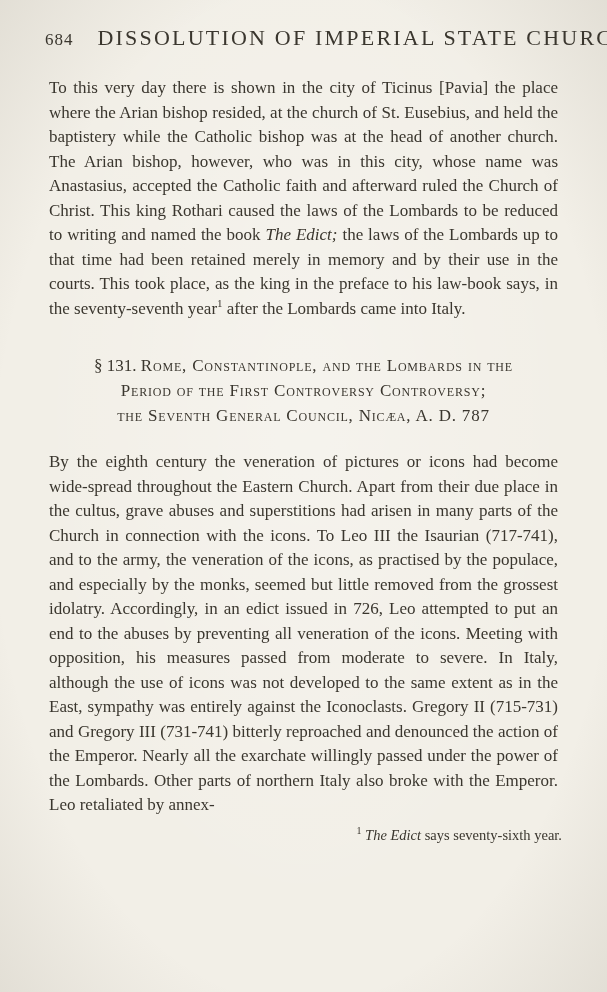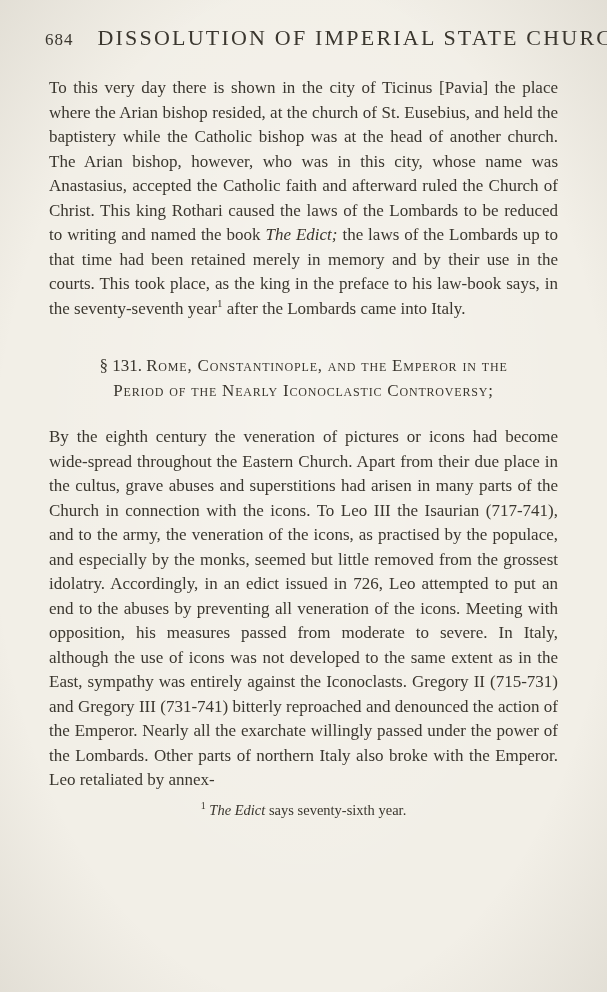--- a/index.html
+++ b/index.html
@@ -62,21 +62,21 @@
   .hline {
     display: block;
   }
   sup.fnref {
     font-size: 11px;
     line-height: 0;
     vertical-align: super;
   }
   .footnote {
     margin-top: 7px;
-    text-align: center;
+    text-align: right;
     font-size: 14.5px;
     line-height: 20px;
   }
   .footnote sup {
     font-size: 10px;
     line-height: 0;
   }
 </style>
 </head>
 <body>
@@ -84,22 +84,23 @@
 <div class="page">
 
   <div class="running-head">
     <span class="page-num">684</span>
     <span class="running-title">DISSOLUTION OF IMPERIAL STATE CHURCH</span>
   </div>
 
   <p class="para"><span>To this very day there is shown in the city of Ticinus [Pavia] the place where the Arian bishop resided, at the church of St. Eusebius, and held the baptistery while the Catholic bishop was at the head of another church.  The Arian bishop, however, who was in this city, whose name was Anastasius, accepted the Catholic faith and afterward ruled the Church of Christ. This king Rothari caused the laws of the Lombards to be reduced to writing and named the book </span><i>The Edict;</i><span> the laws of the Lombards up to that time had been retained merely in memory and by their use in the courts.  This took place, as the king in the preface to his law-book says, in the seventy-seventh year</span><sup class="fnref">1</sup><span> after the Lombards came into Italy.</span></p>
 
   <h2 class="section-heading">
-    <span class="hline"><span>§ 131.</span> <span class="sc">Rome, Constantinople, and the Emperor in the</span></span>
-    <span class="hline sc">Period of the Nearly Iconoclastic Controversy;</span>
+    <span class="hline"><span>§ 131.</span> <span class="sc">Rome, Constantinople, and the Lombards in the</span></span>
+    <span class="hline sc">Period of the First Controversy Controversy;</span>
+    <span class="hline sc">the Seventh General Council, Nicæa, A. D. 787</span>
   </h2>
 
   <p class="para">By the eighth century the veneration of pictures or icons had become wide-spread throughout the Eastern Church. Apart from their due place in the cultus, grave abuses and superstitions had arisen in many parts of the Church in connection with the icons.  To Leo III the Isaurian (717-741), and to the army, the veneration of the icons, as practised by the populace, and especially by the monks, seemed but little removed from the grossest idolatry.  Accordingly, in an edict issued in 726, Leo attempted to put an end to the abuses by preventing all veneration of the icons.  Meeting with opposition, his measures passed from moderate to severe.  In Italy, although the use of icons was not developed to the same extent as in the East, sympathy was entirely against the Iconoclasts.  Gregory II (715-731) and Gregory III (731-741) bitterly reproached and denounced the action of the Emperor.  Nearly all the exarchate willingly passed under the power of the Lombards.  Other parts of northern Italy also broke with the Emperor.  Leo retaliated by annex-</p>
 
   <div class="footnote">
     <sup>1</sup>
     <i>The Edict</i><span> says seventy-sixth year.</span>
   </div>
 
 </div>

